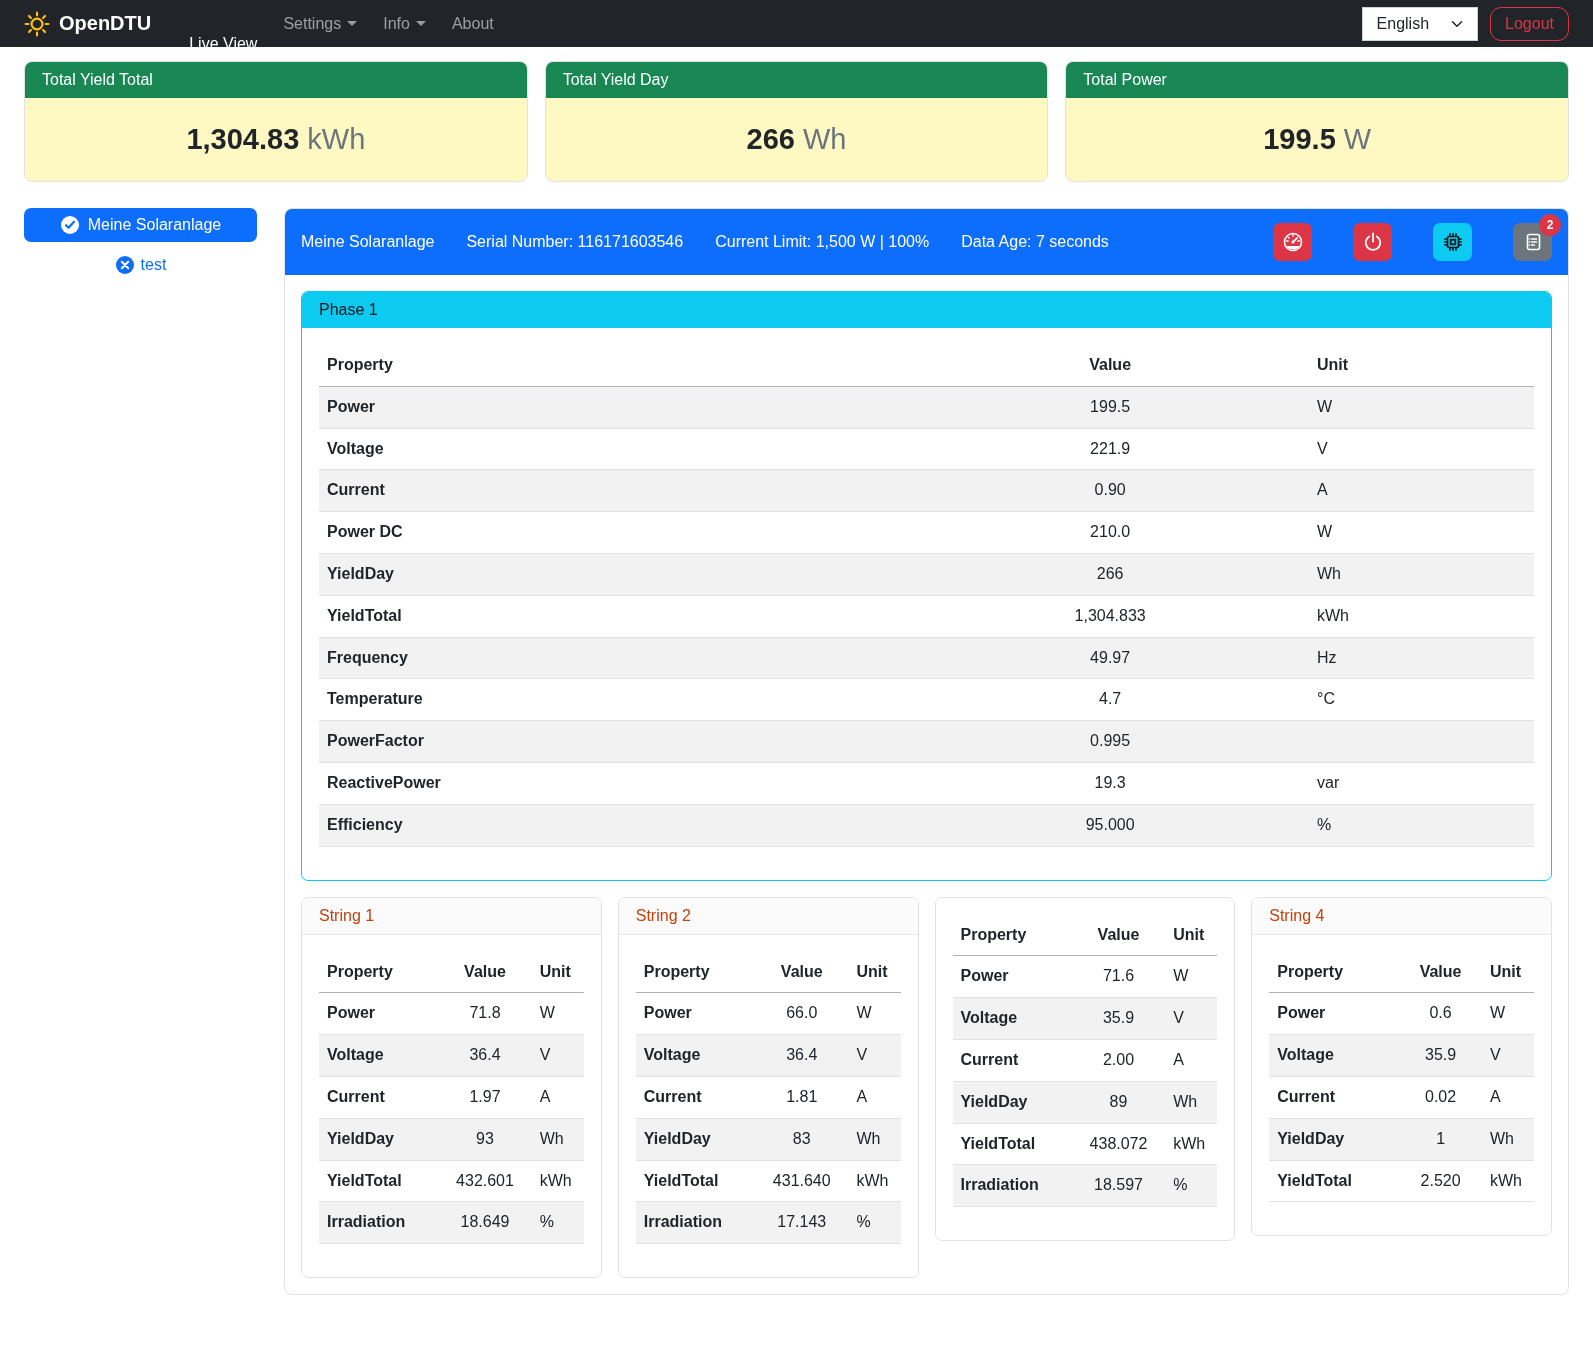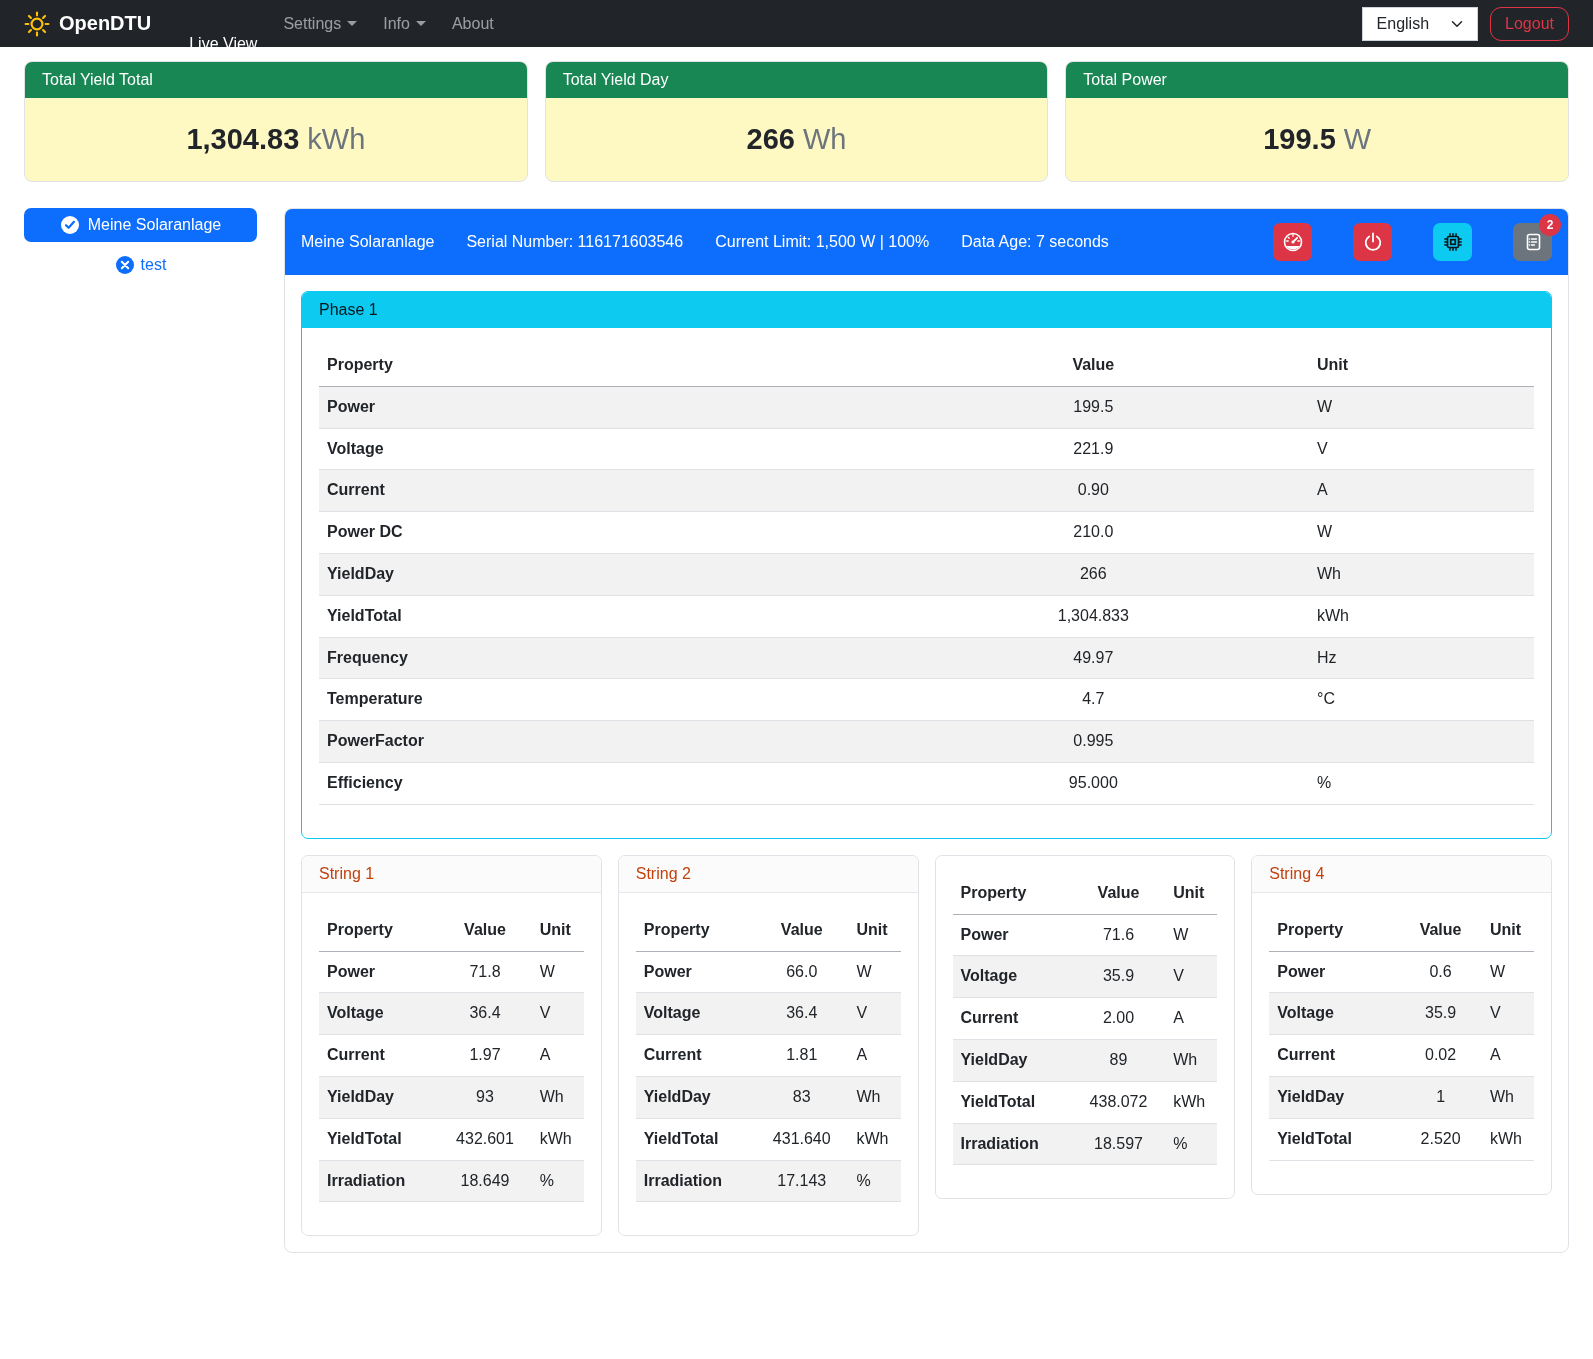--- a/index.html
+++ b/index.html
@@ -382,20 +382,25 @@
                     <td class="cell-val">4.7</td>
                     <td class="cell-unit">°C</td>
                   </tr>
 
                   <tr>
                     <th class="row-prop">PowerFactor</th>
                     <td class="cell-val">0.995</td>
                     <td class="cell-unit"></td>
                   </tr>
 
+                  <tr>
+                    <th class="row-prop">ReactivePower</th>
+                    <td class="cell-val">19.3</td>
+                    <td class="cell-unit">var</td>
+                  </tr>
 
                   <tr>
                     <th class="row-prop">Efficiency</th>
                     <td class="cell-val">95.000</td>
                     <td class="cell-unit">%</td>
                   </tr>
                 </tbody>
             </table>
           </div>
         </div>

